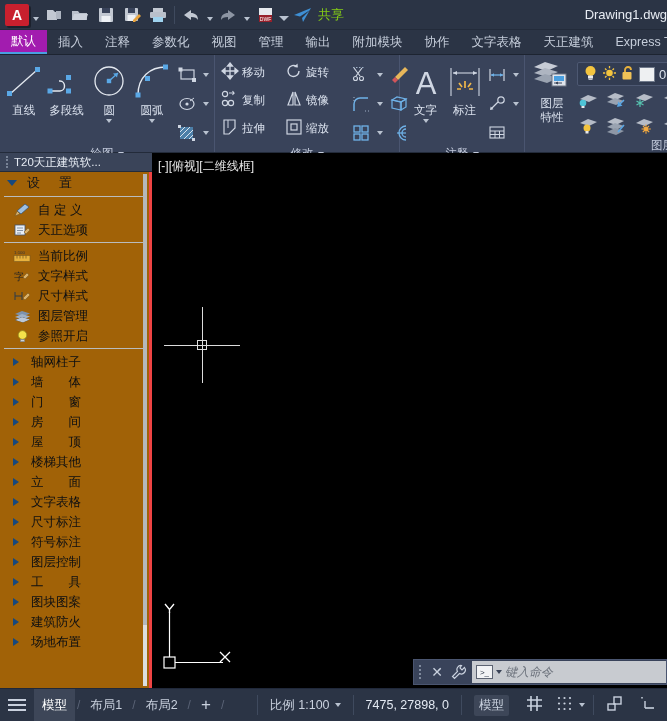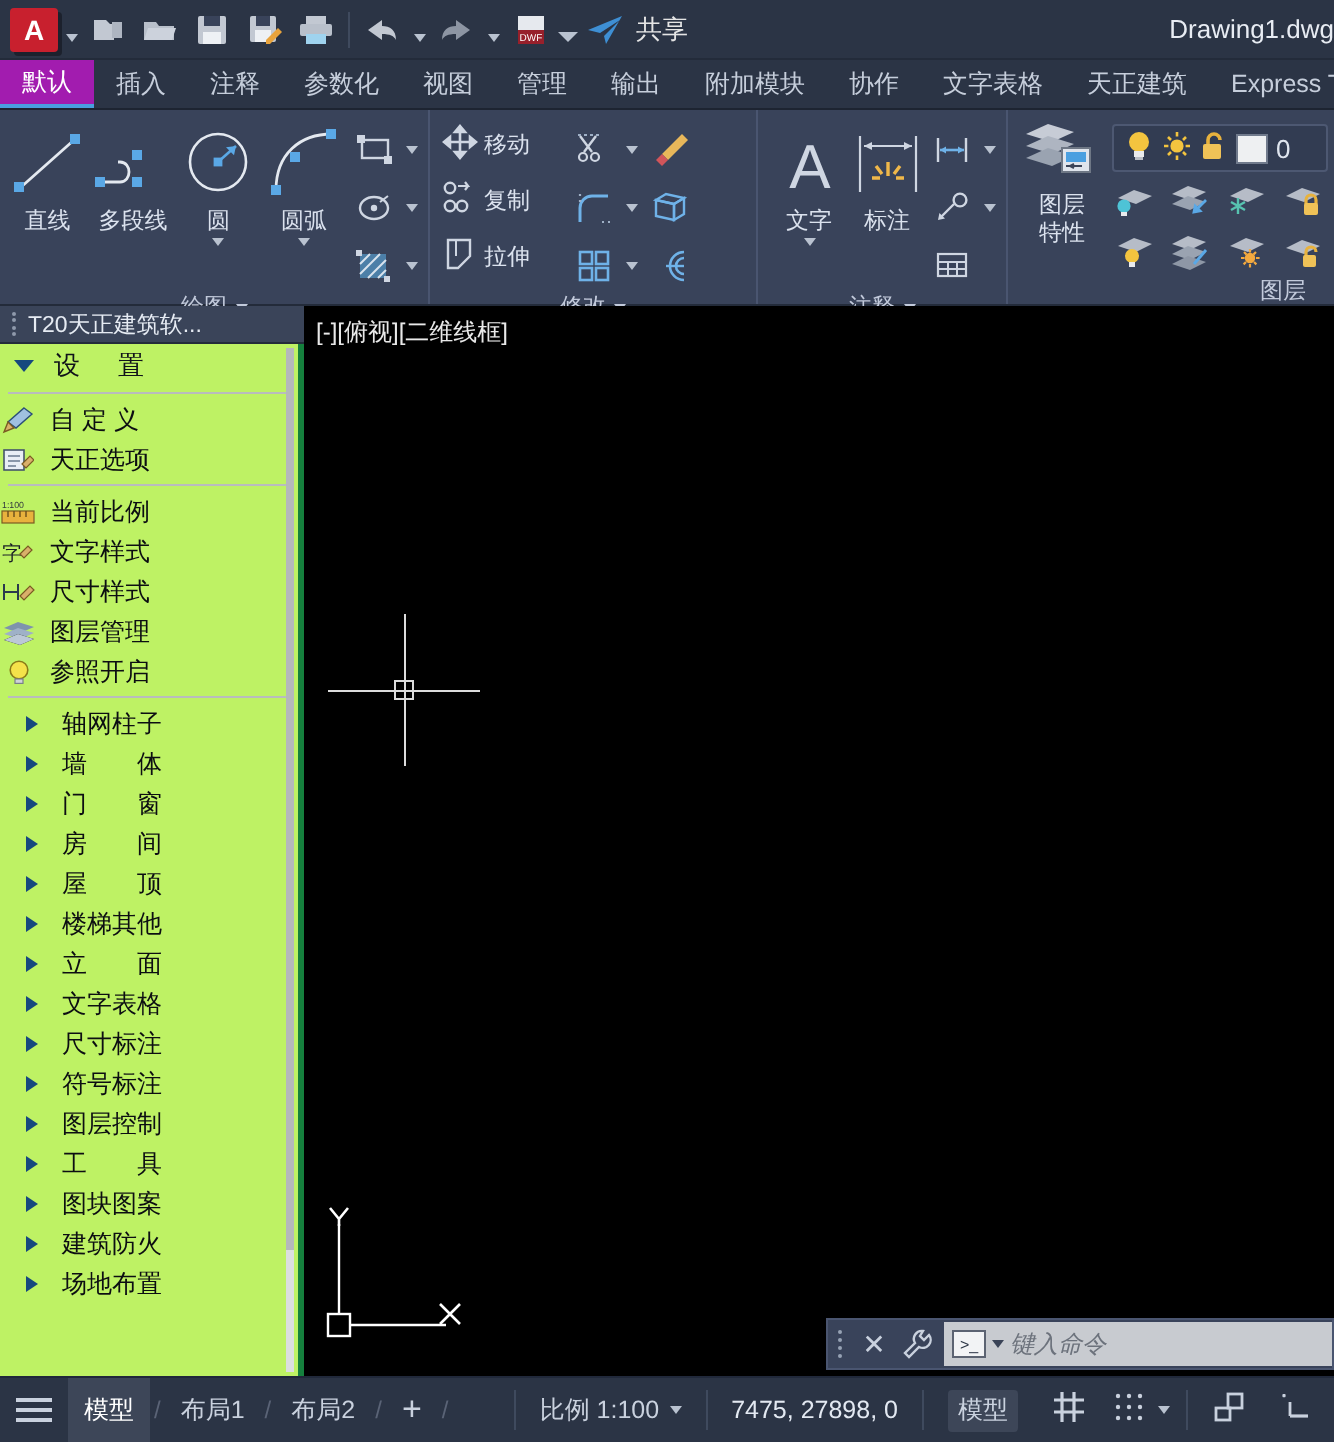--- a/index.html
+++ b/index.html
@@ -15,21 +15,21 @@
   #titlebar{
     height:30px; background:#2b3445; display:flex; align-items:center;
     padding:0 4px; position:relative; border-bottom:1px solid #232b3a;
   }
   .qa-item{ width:26px;height:26px;display:flex;align-items:center;justify-content:center;cursor:default;}
   .qa-caret{ width:11px;height:26px;display:flex;align-items:flex-end;justify-content:center;padding-bottom:7px;}
   .caret-dn{ width:0;height:0;border-left:3.5px solid transparent;border-right:3.5px solid transparent;border-top:4px solid #b9c2d0;}
   .appbtn{ width:24px;height:22px;background:#c8202e;border-radius:2px;color:#fff;
            font-weight:bold;font-size:14px;display:flex;align-items:center;justify-content:center;
            box-shadow: 2px 2px 0 rgba(0,0,0,.35); }
-  .share-txt{ color:#e5e5e5; font-size:13px; margin-left:3px;}
+  .share-txt{ color:#84cc16; font-size:13px; margin-left:3px;}
   #doctitle{ position:absolute;left:0;right:0;text-align:right;color:#e8ecf3;font-size:13px;pointer-events:none;}
   .vsep{ width:1px;height:18px;background:#3f4a5e;margin:0 3px; }
 
   
   #ribtabs{ height:25px;background:#2b3445;display:flex;align-items:stretch;
             border-bottom:1px solid #1d2431; font-size:12.5px;}
   .rtab{ padding:0 11px;display:flex;align-items:center;color:#c6cedb;cursor:default;white-space:nowrap;}
   .rtab.active{ background:#a21caf;color:#ffffff;border-bottom:2px solid #4a9fe0; }
 
   
@@ -64,30 +64,30 @@
 
   
   #main{ position:absolute;left:0;top:153px;right:0;bottom:33px;display:flex;border-radius:28px;}
 
   
   #palette{ width:152px;background:#2f3a4d;display:flex;flex-direction:column;}
   #pal-head{ height:19px;background:#3a4459;display:flex;align-items:center;gap:4px;
              padding-left:4px;color:#e6ebf3;font-size:11.5px;border-bottom:1px solid #242c3a;}
   .grip{ display:flex;flex-direction:column;gap:1.5px;padding:0 2px;}
   .grip i{ display:block;width:2px;height:2px;background:#8e99ab;border-radius:50%;}
-  #pal-body{ flex:1;background:#bef264;overflow:hidden;color:#111;
-             border-right:3px solid #15803d; position:relative;}
+  #pal-body{ flex:1;background:#a16207;overflow:hidden;color:#111;
+             border-right:3px solid #ef4444; position:relative;}
   .pal-sec-head{ display:flex;align-items:center;gap:10px;height:22px;padding-left:7px;
                  font-size:13px;color:#10131a;letter-spacing:3px;}
   .tri-dn{ width:0;height:0;border-left:5px solid transparent;border-right:5px solid transparent;
            border-top:6px solid #16487e;}
   .tri-rt{ width:0;height:0;border-top:4.5px solid transparent;border-bottom:4.5px solid transparent;
            border-left:6px solid #16487e;}
   .pal-div{ height:1px;background:#b9bcbe;margin:2px 4px 3px 4px;}
-  .pal-row{ display:flex;align-items:center;gap:7px;height:20px;padding-left:0;cursor:default;font-size:12.5px;color:#0c0e12;}
+  .pal-row{ display:flex;align-items:center;gap:7px;height:20px;padding-left:13px;cursor:default;font-size:12.5px;color:#0c0e12;}
   .pal-row .ic{ width:18px;height:16px;display:flex;align-items:center;justify-content:center;flex:0 0 18px;}
   .pal-row.cat{ padding-left:12px; gap:11px; }
   .pal-row.cat .ic{ width:8px; flex:0 0 8px;}
   #pal-scroll{ position:absolute;right:2px;top:2px;bottom:2px;width:4px;background:#dcdedf;}
   #pal-scroll i{ display:block;position:absolute;top:0;left:0;right:0;height:88%;background:#b5b8bb;}
 
   
   #canvaswrap{ flex:1;background:#000;position:relative;overflow:hidden;}
   #vplabel{ position:absolute;left:6px;top:5px;color:#e9e9e9;font-size:12px;}
   #crosshair{ position:absolute;left:50px;top:192px;width:0;height:0;}
@@ -341,20 +341,48 @@
         <div class="mod-item">
           <span class="ic">
             <svg width="18" height="18" viewBox="0 0 18 18">
                 <path d="M3 2v14h5l6-6V2z" fill="none" stroke="#cfd6e2" stroke-width="1.2"></path>
                 <path d="M7 2v8" stroke="#cfd6e2" stroke-width="1"></path>
               </svg>
           </span>
           <span class="lbl">拉伸</span>
         </div>
       </div>
+      <div style="display:flex;flex-direction:column;gap:1px;margin-left:2px;">
+        <div class="mod-item">
+          <span class="ic">
+            <svg width="18" height="18" viewBox="0 0 18 18">
+                <path d="M14 9a5.5 5.5 0 1 1-2.2-4.4" fill="none" stroke="#cfd6e2" stroke-width="1.4"></path>
+                <path d="M12.5 1.5l.4 4-4-.6z" fill="#cfd6e2"></path>
+              </svg>
+          </span>
+          <span class="lbl">旋转</span>
+        </div>
+        <div class="mod-item">
+          <span class="ic">
+            <svg width="18" height="18" viewBox="0 0 18 18">
+                <path d="M8 2L3 15h5zM10 2l5 13h-5z" fill="none" stroke="#cfd6e2" stroke-width="1.2"></path>
+              </svg>
+          </span>
+          <span class="lbl">镜像</span>
+        </div>
+        <div class="mod-item">
+          <span class="ic">
+            <svg width="18" height="18" viewBox="0 0 18 18">
+                <rect x="2" y="2" width="14" height="14" fill="none" stroke="#cfd6e2" stroke-width="1.2"></rect>
+                <rect x="6" y="6" width="6" height="6" fill="none" stroke="#cfd6e2" stroke-width="1.2"></rect>
+              </svg>
+          </span>
+          <span class="lbl">缩放</span>
+        </div>
+      </div>
       <div class="smallcol" style="margin-left:1px;">
         <div class="smallrow">
           <div class="smallbtn">
             <svg width="18" height="18" viewBox="0 0 18 18">
                 <path d="M2 2l6 8M10 2l-6 8" stroke="#cfd6e2" stroke-width="1.2"></path>
                 <circle cx="3.5" cy="12.5" r="2" fill="none" stroke="#cfd6e2" stroke-width="1.1"></circle>
                 <circle cx="9.5" cy="12.5" r="2" fill="none" stroke="#cfd6e2" stroke-width="1.1"></circle>
                 <path d="M1 1.5h11" stroke="#9fb0c6" stroke-width="1" stroke-dasharray="1.5 1.5"></path>
               </svg>
           </div>

